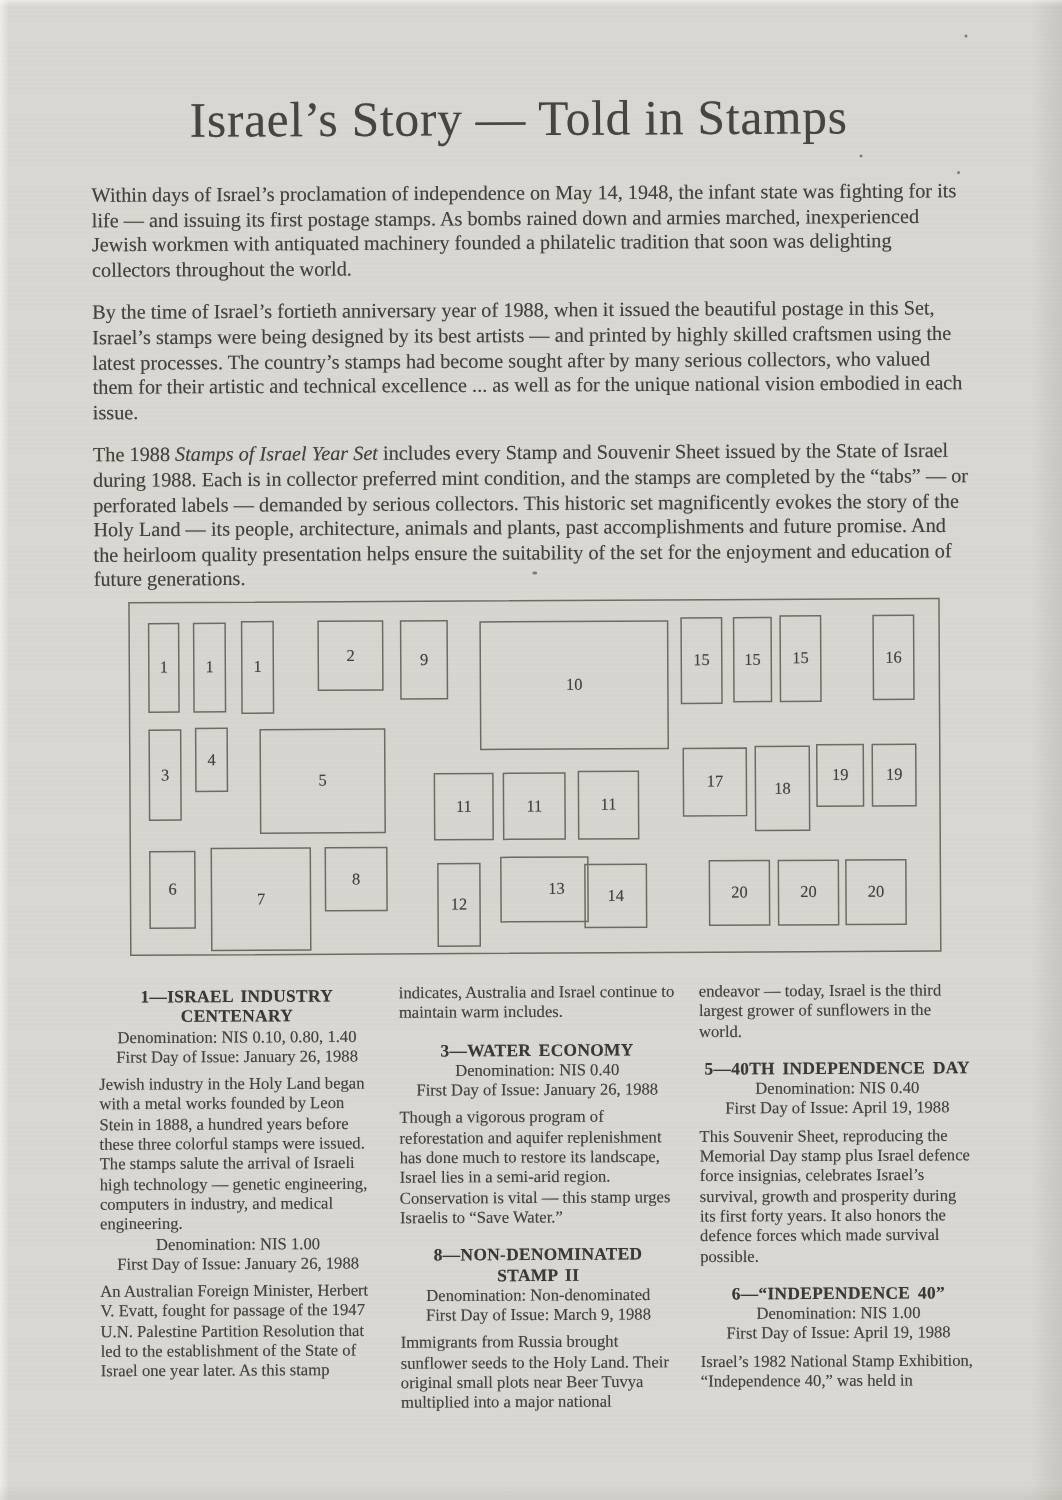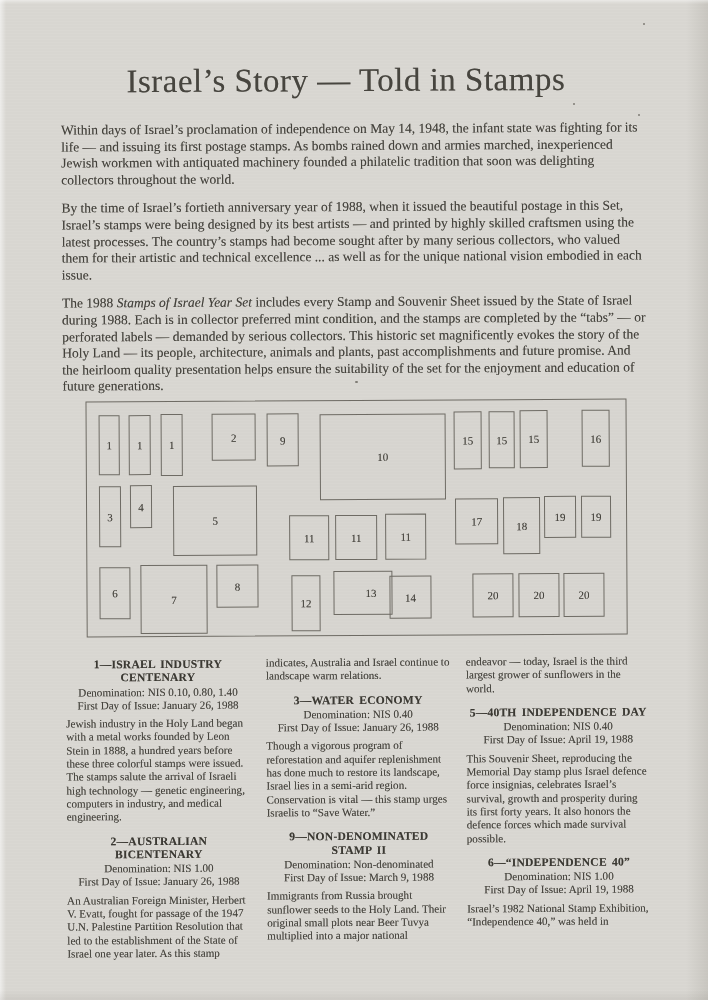--- a/index.html
+++ b/index.html
@@ -99,32 +99,31 @@
         <div class="slot" style="left: 431px; top: 173px; width: 39px; height: 42px;">20</div>
         <div class="slot" style="left: 476px; top: 173px; width: 39px; height: 42px;">20</div>
       </div>
 
     <div class="columns" id="columns">
         <div class="col">
           <h3>1—ISRAEL INDUSTRY CENTENARY</h3>
           <p class="meta">Denomination: NIS 0.10, 0.80, 1.40</p>
           <p class="meta">First Day of Issue: January 26, 1988</p>
           <p class="body">Jewish industry in the Holy Land began with a metal works founded by Leon Stein in 1888, a hundred years before these three colorful stamps were issued. The stamps salute the arrival of Israeli high technology — genetic engineering, computers in industry, and medical engineering.</p>
-          <h3>2—AUSTRALIAN BICENTENARY</h3>
           <p class="meta">Denomination: NIS 1.00</p>
           <p class="meta">First Day of Issue: January 26, 1988</p>
           <p class="body">An Australian Foreign Minister, Herbert V. Evatt, fought for passage of the 1947 U.N. Palestine Partition Resolution that led to the establishment of the State of Israel one year later. As this stamp</p>
         </div>
         <div class="col">
-          <p class="body cont">indicates, Australia and Israel continue to landscape warm relations.</p>
+          <p class="body cont">indicates, Australia and Israel continue to maintain warm includes.</p>
           <h3>3—WATER ECONOMY</h3>
           <p class="meta">Denomination: NIS 0.40</p>
           <p class="meta">First Day of Issue: January 26, 1988</p>
           <p class="body">Though a vigorous program of reforestation and aquifer replenishment has done much to restore its landscape, Israel lies in a semi-arid region. Conservation is vital — this stamp urges Israelis to “Save Water.”</p>
-          <h3>9—NON-DENOMINATED STAMP II</h3>
+          <h3>8—NON-DENOMINATED STAMP II</h3>
           <p class="meta">Denomination: Non-denominated</p>
           <p class="meta">First Day of Issue: March 9, 1988</p>
           <p class="body">Immigrants from Russia brought sunflower seeds to the Holy Land. Their original small plots near Beer Tuvya multiplied into a major national</p>
         </div>
         <div class="col">
           <p class="body cont">endeavor — today, Israel is the third largest grower of sunflowers in the world.</p>
           <h3>5—40TH INDEPENDENCE DAY</h3>
           <p class="meta">Denomination: NIS 0.40</p>
           <p class="meta">First Day of Issue: April 19, 1988</p>
           <p class="body">This Souvenir Sheet, reproducing the Memorial Day stamp plus Israel defence force insignias, celebrates Israel’s survival, growth and prosperity during its first forty years. It also honors the defence forces which made survival possible.</p>

